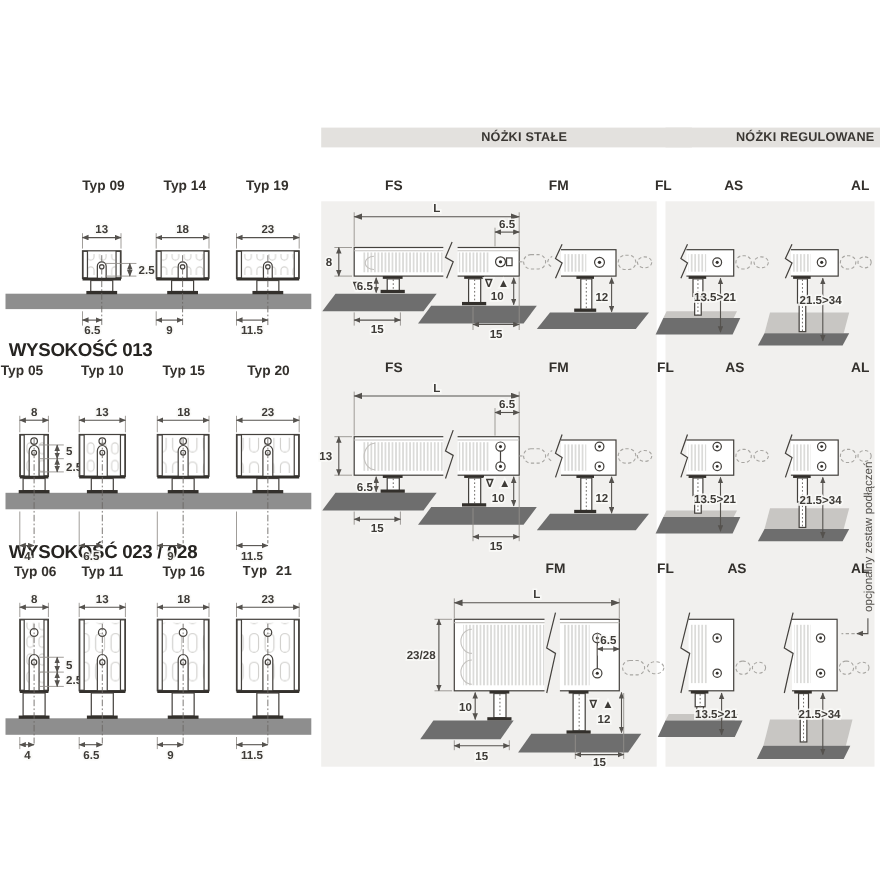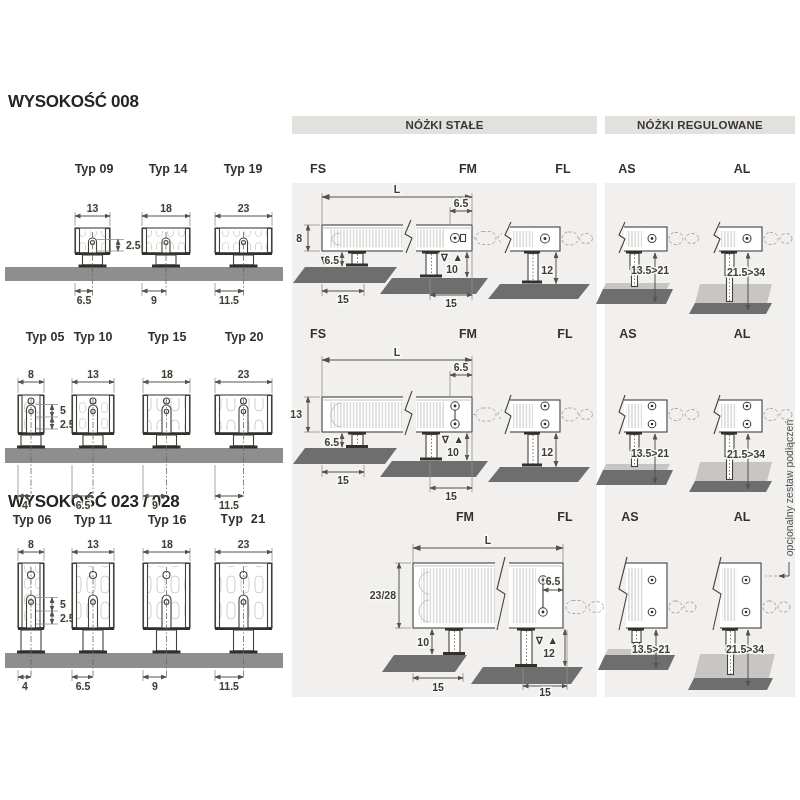--- a/index.html
+++ b/index.html
@@ -1,24 +1,24 @@
 <!DOCTYPE html>
 <html><head>
 <meta charset="utf-8">
 <style>
   html,body{margin:0;padding:0;background:#fff;}
   #page{position:relative;width:800px;height:800px;background:#fff;overflow:hidden;
         font-family:"Liberation Sans","DejaVu Sans",sans-serif;color:#3f3c38;}
   .panel{position:absolute;background:#f1f0ee;}
   .band{position:absolute;background:#e3e1de;display:flex;align-items:center;justify-content:center;
-        font-weight:bold;font-size:11.5px;letter-spacing:.2px;color:#3a3733;}
+        font-weight:bold;font-size:11.5px;letter-spacing:.2px;color:#3a3733;padding-left:32px;}
   .subtitle{position:absolute;text-align:center;font-size:12px;color:#4a4743;line-height:15px;}
   .sec-title{position:absolute;font-weight:bold;font-size:17px;color:#262421;letter-spacing:-0.3px;}
   .typ{position:absolute;transform:translateX(-50%);font-weight:bold;font-size:12.5px;color:#33302c;white-space:nowrap;}
-  .col{position:absolute;transform:translateX(-50%);font-weight:bold;font-size:12.5px;color:#33302c;}
+  .col{position:absolute;transform:translateX(-50%);font-weight:bold;font-size:12.5px;color:#33302c;margin-left:40px;}
   svg{position:absolute;left:0;top:0;}
   .ln{stroke:#44413d;stroke-width:1.1;fill:none;}
   .fw{fill:#ffffff;stroke:#44413d;stroke-width:1.1;}
   .blk{fill:#33302c;stroke:none;}
   .dim{stroke:#55524e;stroke-width:1;fill:none;}
   .ext{stroke:#93908b;stroke-width:0.8;fill:none;}
   .cl{stroke:#6b6864;stroke-width:0.8;fill:none;stroke-dasharray:6 2 1.5 2;}
   .dot{stroke:#6b6864;stroke-width:0.9;fill:none;stroke-dasharray:1.5 2;}
   .dsh{stroke:#a7a5a1;stroke-width:1;fill:none;stroke-dasharray:3 2.2;}
   .lt{stroke:#c4c2bf;stroke-width:1;fill:none;}
@@ -37,28 +37,28 @@
   <div class="panel" style="left:292px;top:183px;width:305px;height:514px;"></div>
   <div class="panel" style="left:605px;top:183px;width:190px;height:514px;"></div>
 
   <div class="band" style="left:292px;top:116px;width:305px;height:18px;">
       <span>NÓŻKI STAŁE</span>
     </div>
   <div class="band" style="left:605px;top:116px;width:190px;height:18px;">
       <span>NÓŻKI REGULOWANE</span>
     </div>
 
-  <div class="sec-title" style="left:8px;top:92px;">WYSOKOŚĆ 008</div>
+  <div class="sec-title" style="left:8px;top:309px;">WYSOKOŚĆ 013</div>
   <div class="sec-title" style="left:8px;top:492px;">WYSOKOŚĆ 023 / 028</div>
 
   <div class="typ" style="left:94px;top:162px;">Typ 09</div>
   <div class="typ" style="left:168px;top:162px;">Typ 14</div>
   <div class="typ" style="left:243px;top:162px;">Typ 19</div>
 
-  <div class="typ" style="left:45px;top:330px;text-align:center;">Typ 05</div>
+  <div class="typ" style="left:20px;top:330px;text-align:center;">Typ 05</div>
   <div class="typ" style="left:93px;top:330px;text-align:center;">Typ 10</div>
   <div class="typ" style="left:167px;top:330px;">Typ 15</div>
   <div class="typ" style="left:244px;top:330px;">Typ 20</div>
 
   <div class="typ" style="left:32px;top:513px;">Typ 06</div>
   <div class="typ" style="left:93px;top:513px;">Typ 11</div>
   <div class="typ" style="left:167px;top:513px;">Typ 16</div>
   <div class="typ" style="left:243px;top:513px;font-family:Liberation Mono, monospace;">Typ 21</div>
 
   <div class="col" style="left:318px;top:162px;">FS</div>

